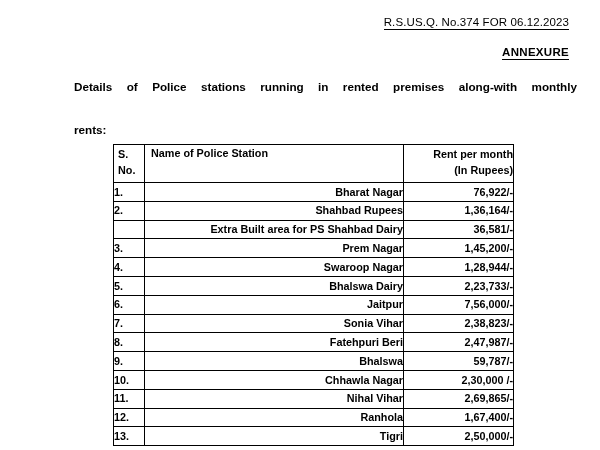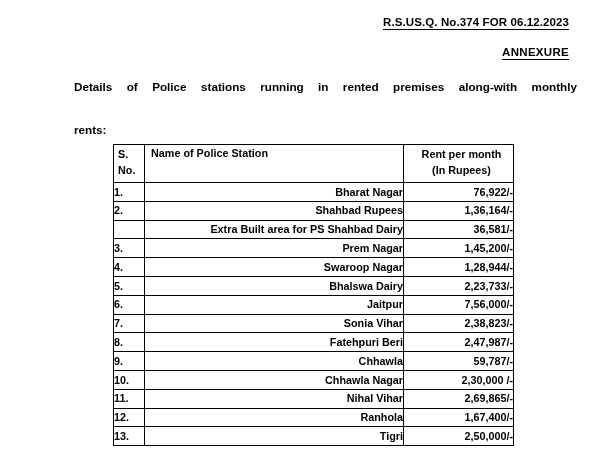--- a/index.html
+++ b/index.html
@@ -23,21 +23,21 @@
     height: 450px;
     box-sizing: border-box;
   }
 
   
   .doc-ref {
     position: absolute;
     top: 16px;
     right: 31px;
     font-size: 11.5px;
-    font-weight: bold;
+    font-weight: normal;
     letter-spacing: 0.1px;
     white-space: nowrap;
   }
   .doc-ref .u,
   .annexure .u {
     border-bottom: 1.4px solid #000;
     padding-bottom: 1px;
     display: inline-block;
     line-height: 1.05;
   }
@@ -106,21 +106,21 @@
   }
 
   
   table.rent thead th {
     height: 35px;
     vertical-align: top;
     padding-top: 2px;
   }
   .th-sno   { text-align: left;  padding-left: 4px !important; }
   .th-name  { text-align: left;  padding-left: 6px !important; }
-  .th-rent  { text-align: center;  padding-left: 6px !important; }
+  .th-rent  { text-align: right;  padding-left: 6px !important; }
 
   .th-sno span,
   .th-rent span {
     display: block;
     line-height: 1.48;
   }
 
   td.sno {
     text-align: left;
     padding-left: 4px;
@@ -218,21 +218,21 @@
             <td class="name">Sonia Vihar</td>
             <td class="rent">2,38,823/-</td>
           </tr>
           <tr>
             <td class="sno">8.</td>
             <td class="name">Fatehpuri Beri</td>
             <td class="rent">2,47,987/-</td>
           </tr>
           <tr>
             <td class="sno">9.</td>
-            <td class="name">Chhawla</td>
+            <td class="name">Bhalswa</td>
             <td class="rent">59,787/-</td>
           </tr>
           <tr>
             <td class="sno">10.</td>
             <td class="name">Chhawla Nagar</td>
             <td class="rent">2,30,000 /-</td>
           </tr>
           <tr>
             <td class="sno">11.</td>
             <td class="name">Nihal Vihar</td>

